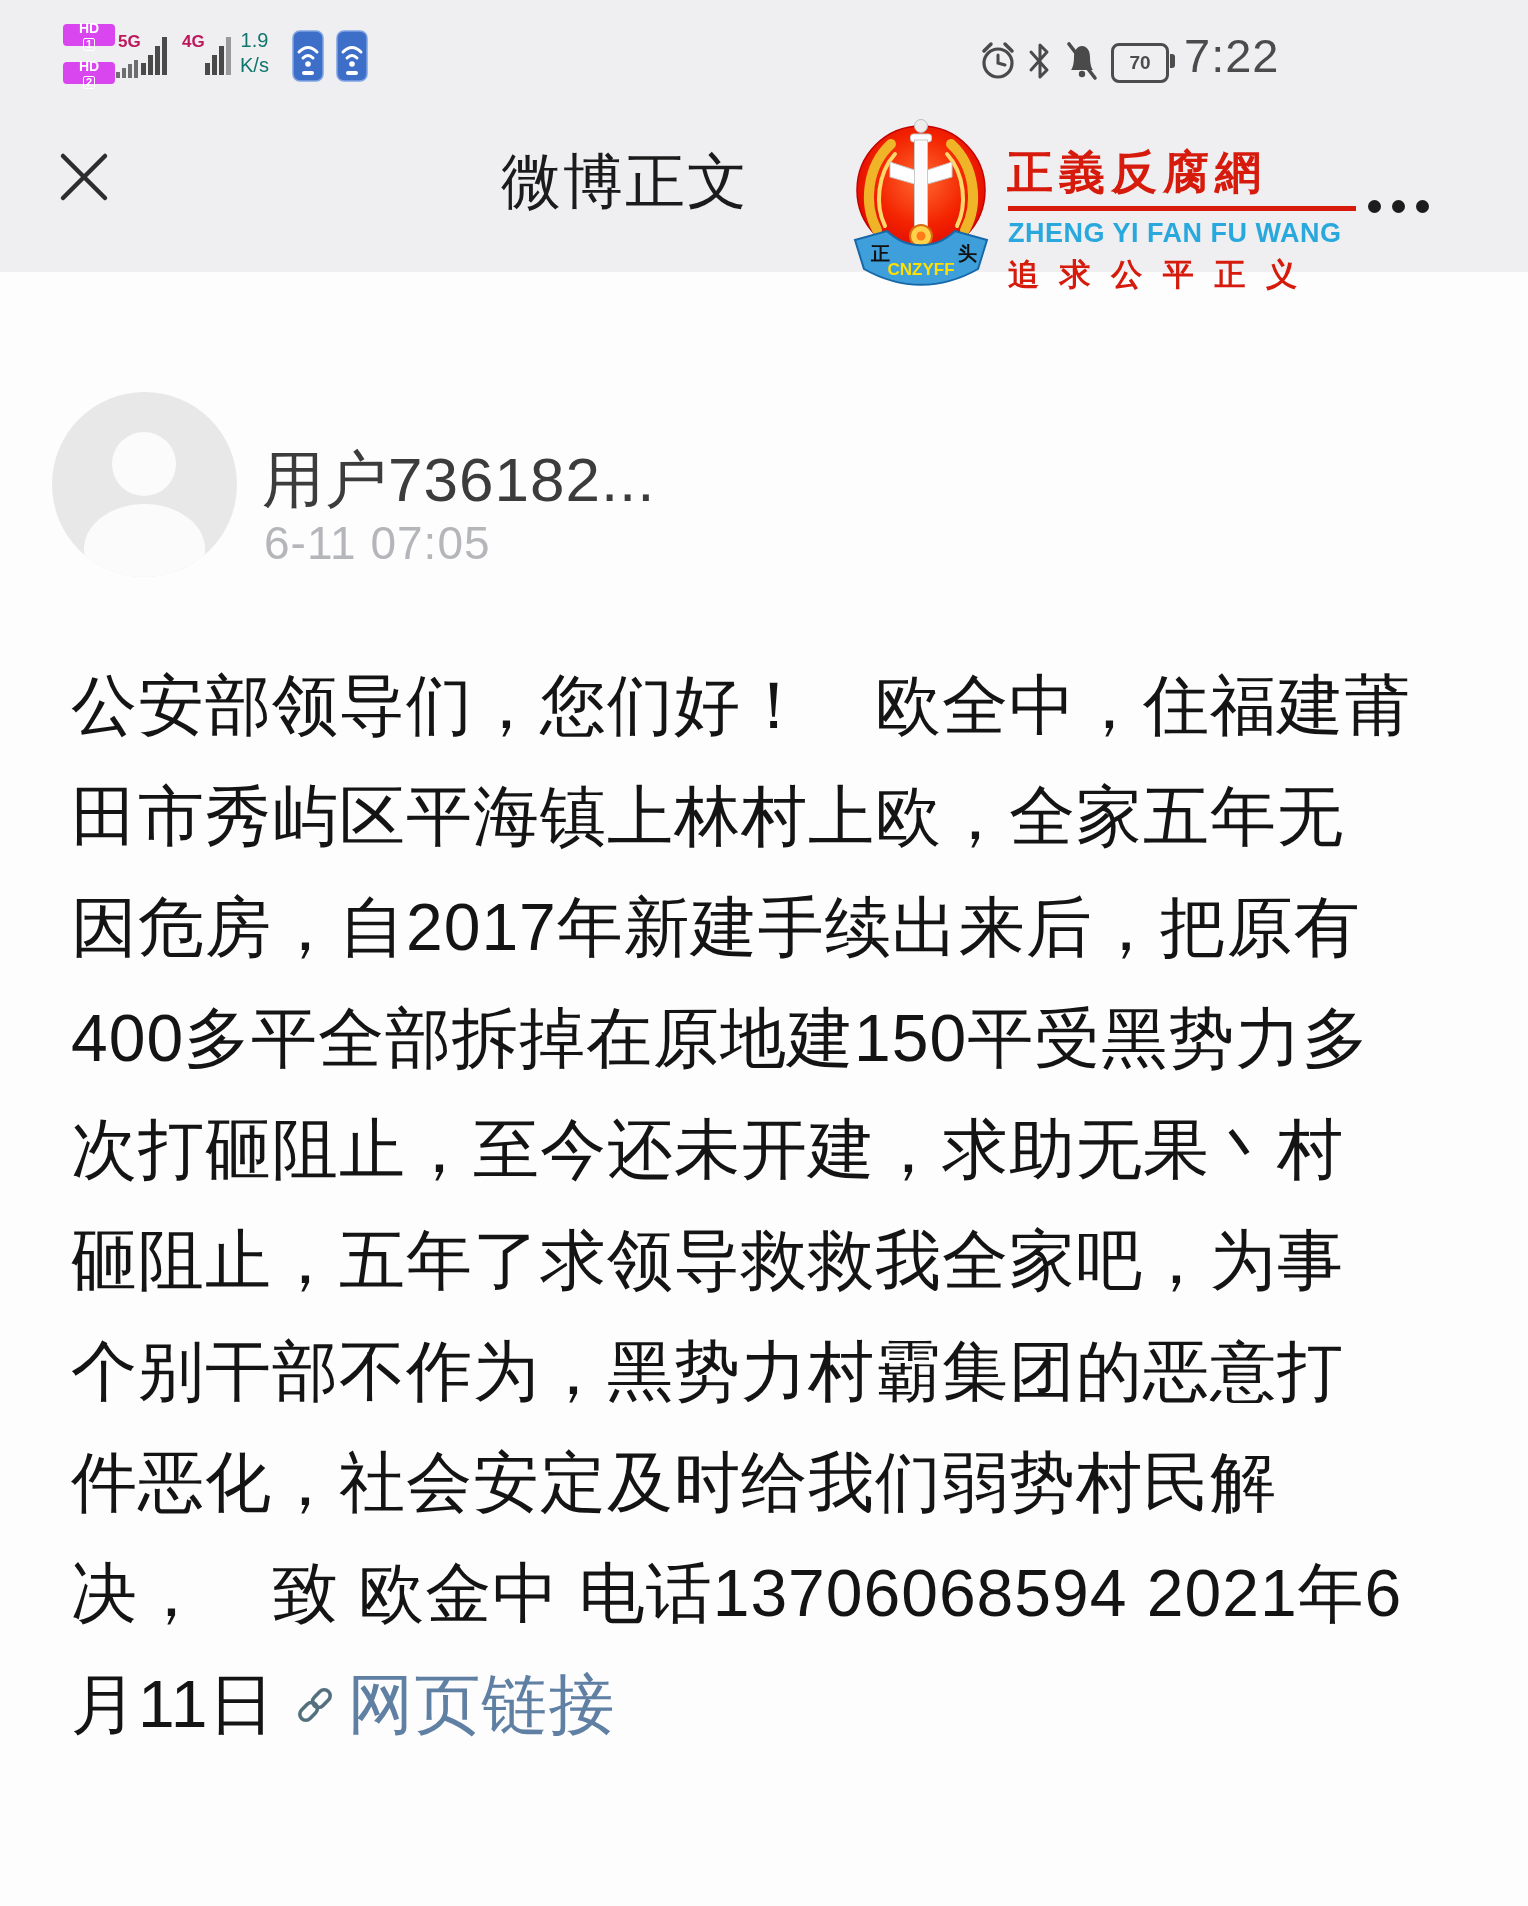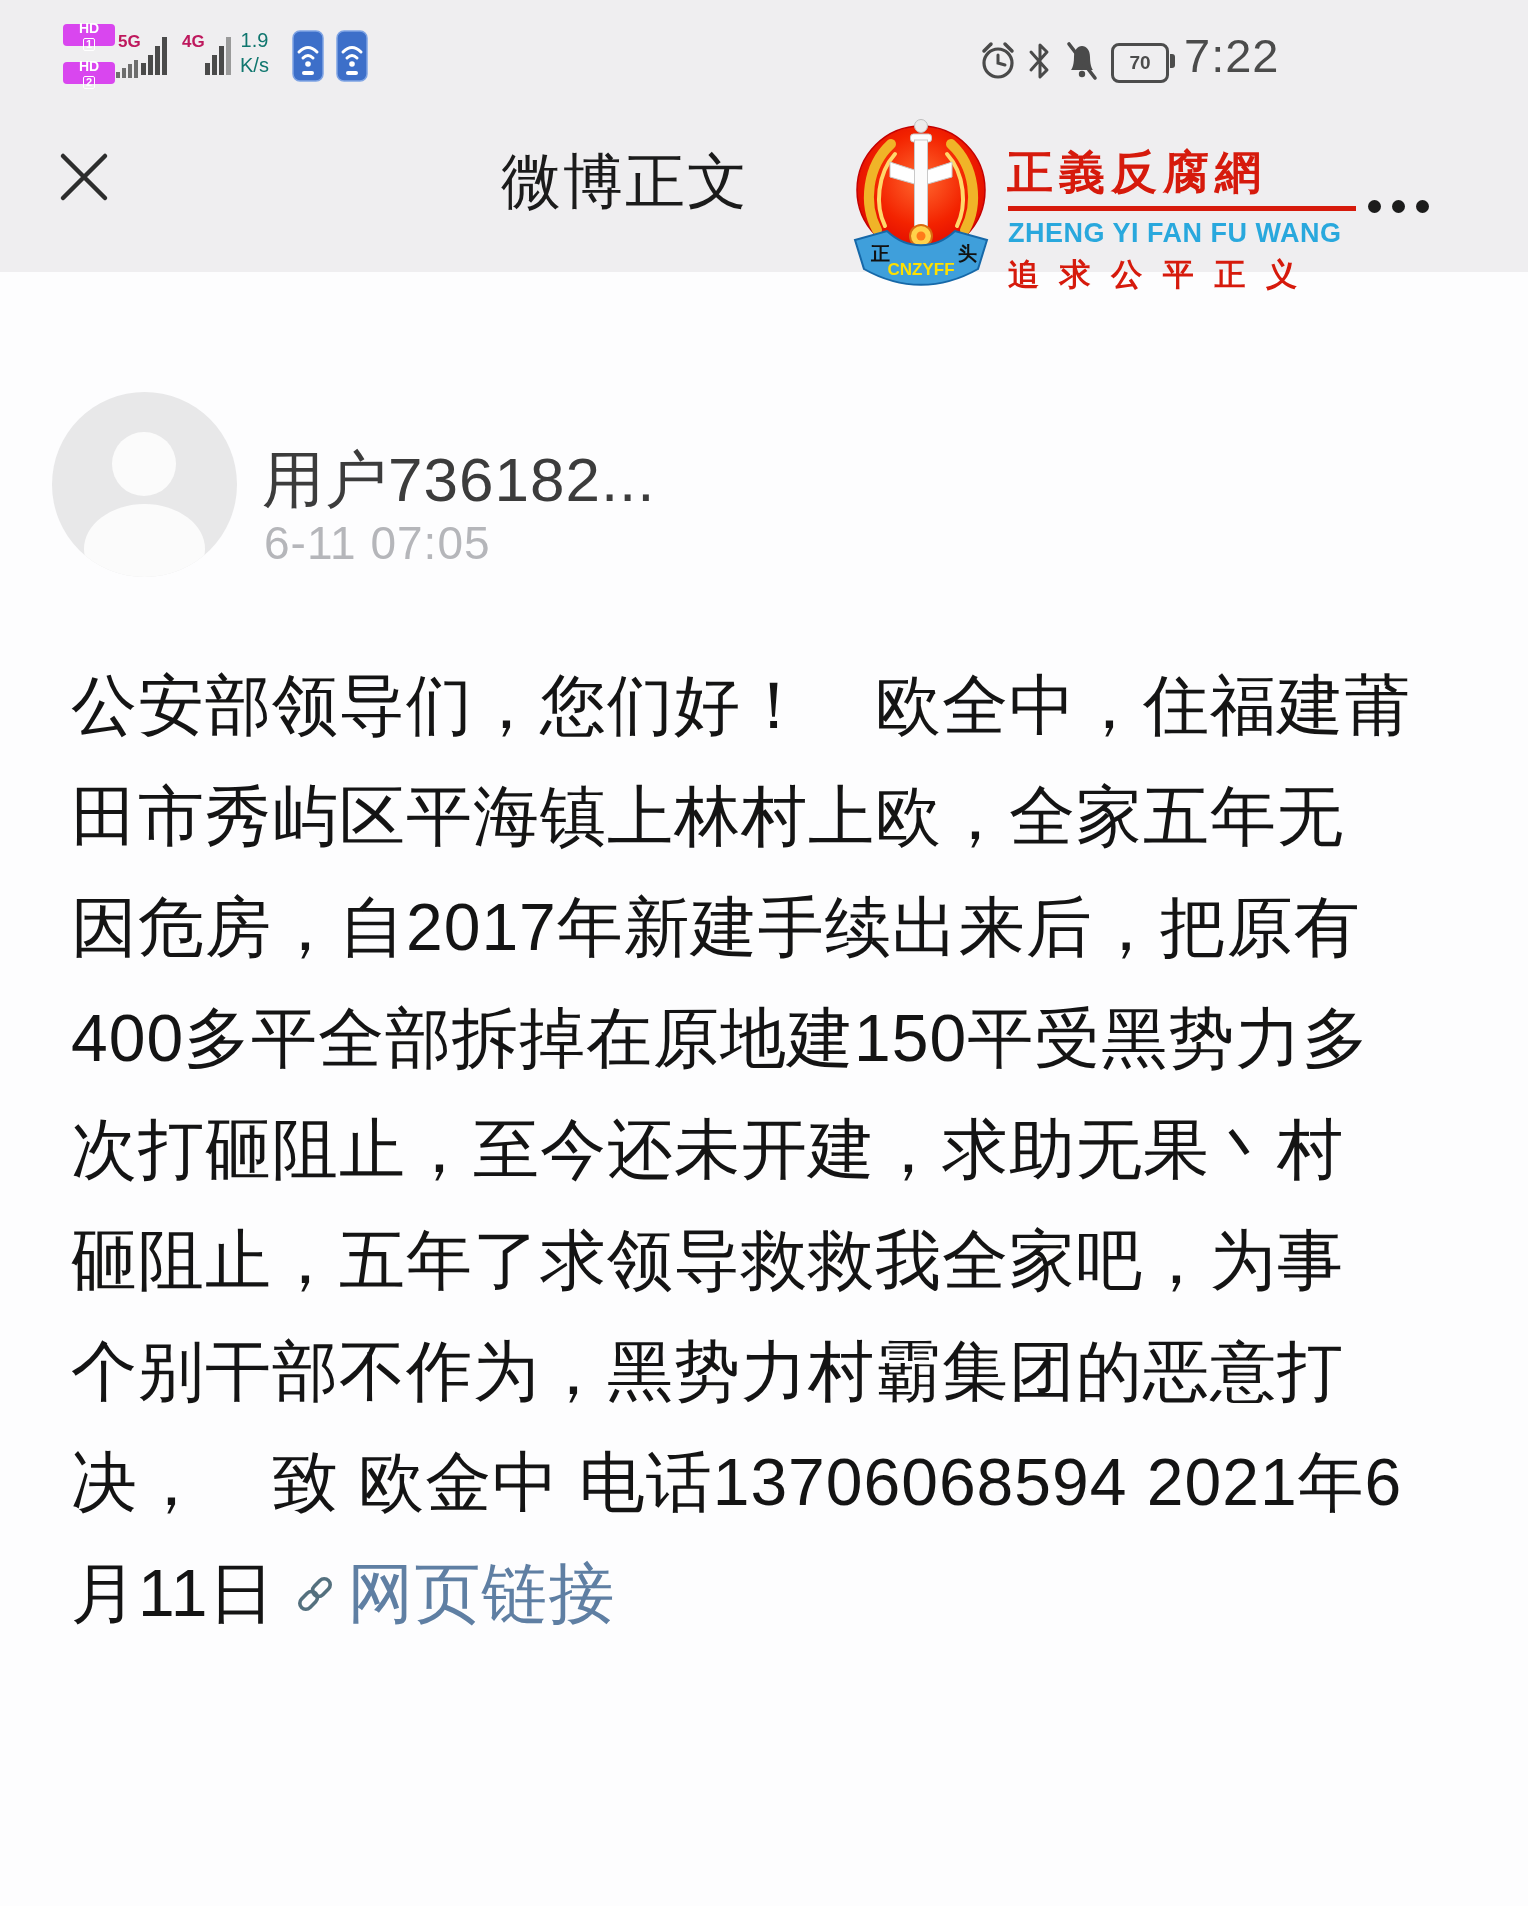--- a/index.html
+++ b/index.html
@@ -193,20 +193,21 @@
 
 <div class="post-body">
   <div>
       <div class="text-line">公安部领导们，您们好！　欧全中，住福建莆</div>
       <div class="text-line">田市秀屿区平海镇上林村上欧，全家五年无</div>
       <div class="text-line">因危房，自2017年新建手续出来后，把原有</div>
       <div class="text-line">400多平全部拆掉在原地建150平受黑势力多</div>
       <div class="text-line">次打砸阻止，至今还未开建，求助无果丶村</div>
       <div class="text-line">砸阻止，五年了求领导救救我全家吧，为事</div>
       <div class="text-line">个别干部不作为，黑势力村霸集团的恶意打</div>
+      <div class="text-line">件恶化，社会安定及时给我们弱势村民解</div>
       <div class="text-line">决，　致 欧金中 电话13706068594 2021年6</div>
     </div>
   <div class="text-line last-line">
     <span>月11日 </span>
     <span class="weblink">
       <svg width="50" height="50" viewBox="0 0 50 50">
         <g transform="rotate(-45 25 25)" fill="none" stroke="#54707e" stroke-width="3.6">
           <rect x="6" y="19" width="20" height="12" rx="6"></rect>
           <rect x="24" y="19" width="20" height="12" rx="6"></rect>
         </g>

